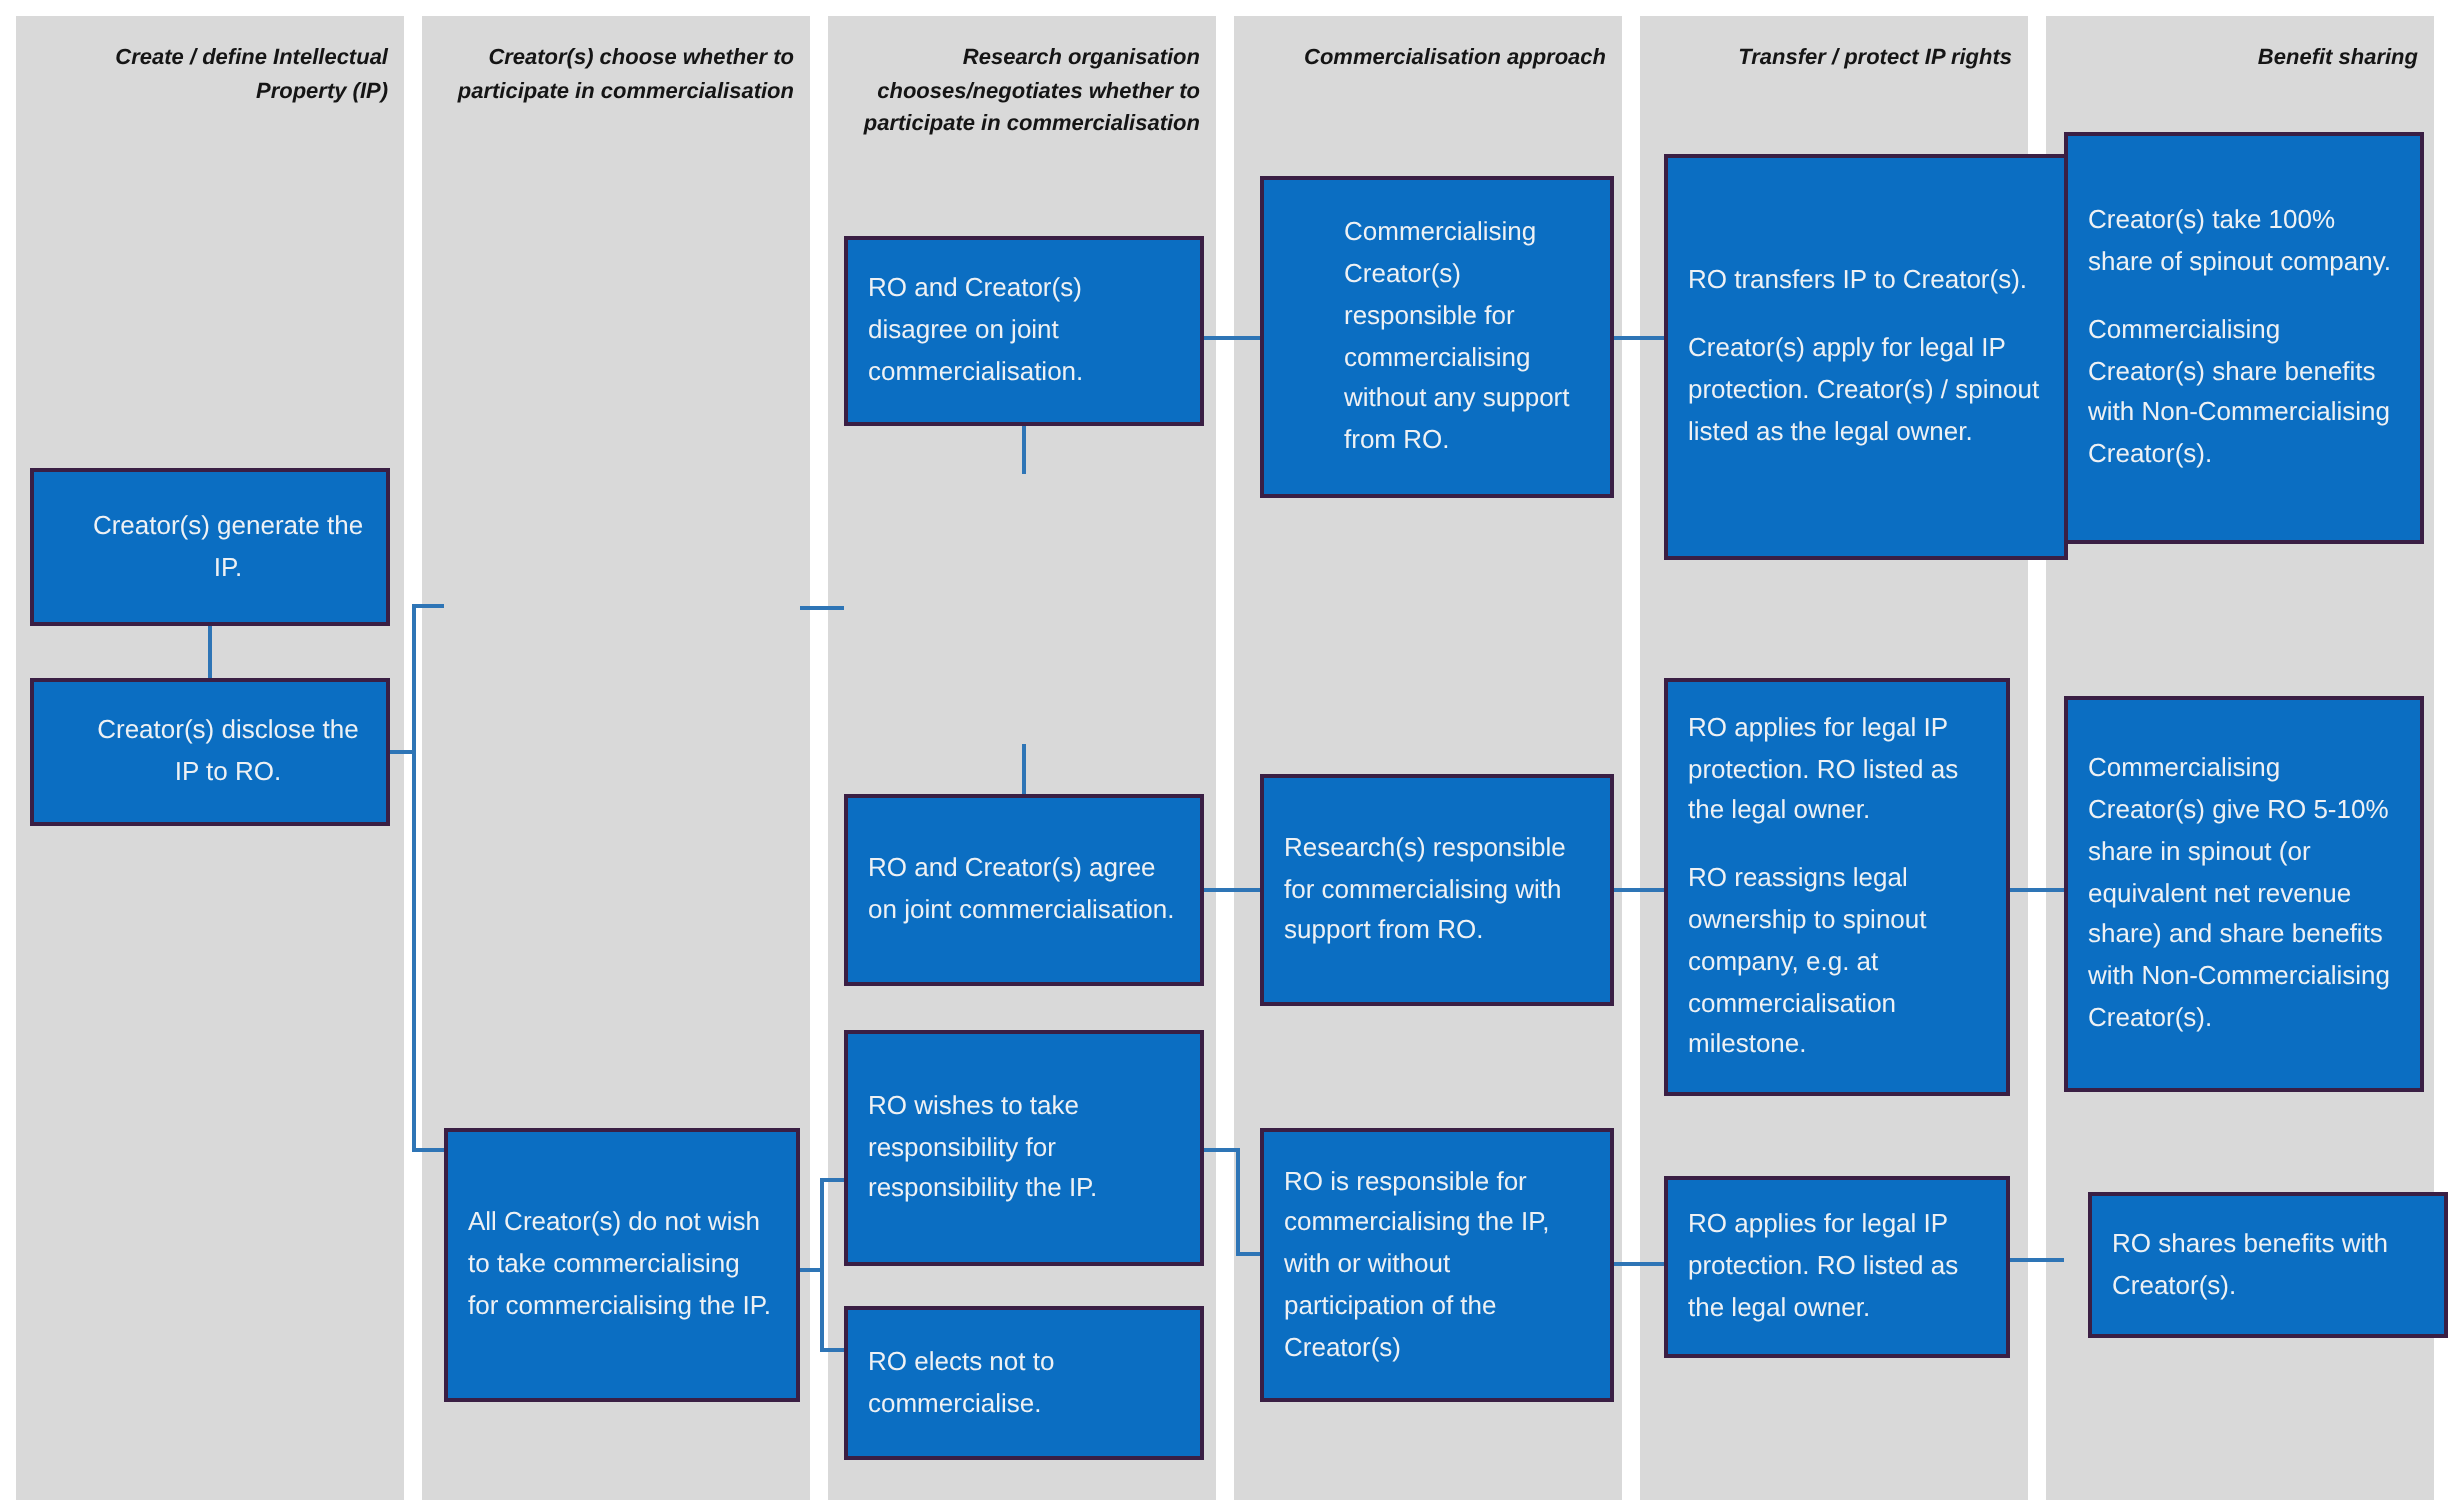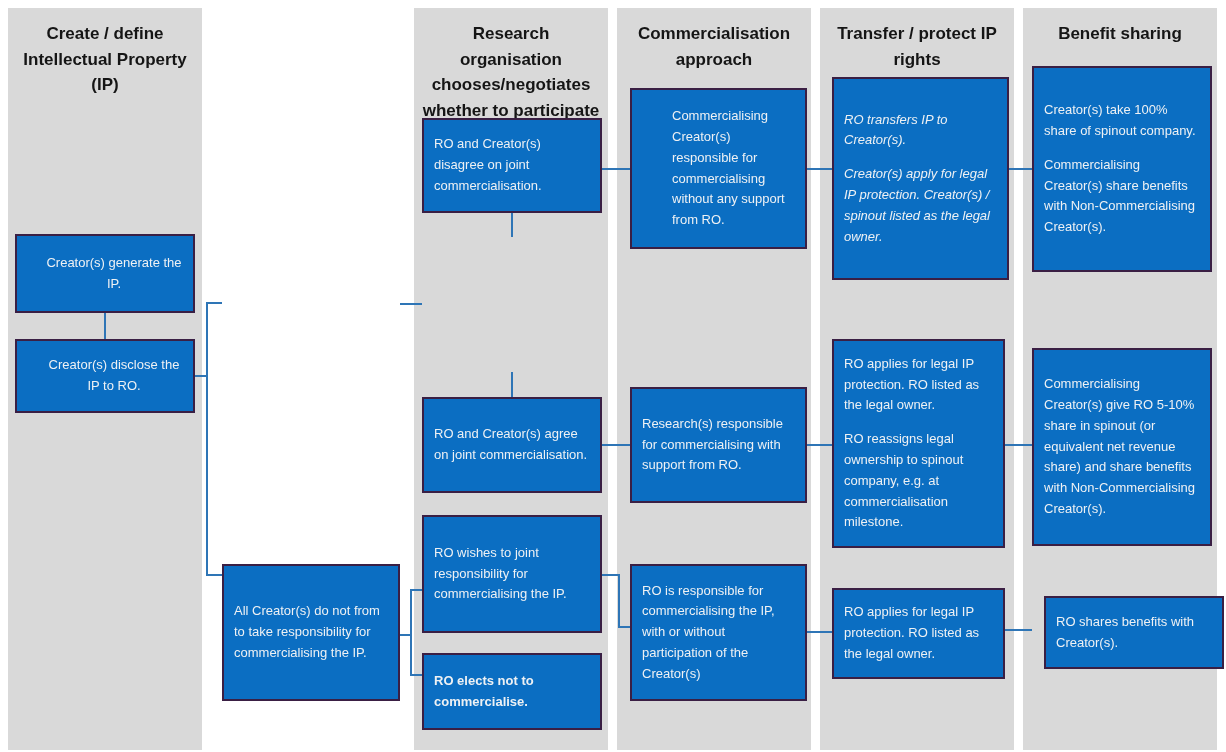--- a/index.html
+++ b/index.html
@@ -9,25 +9,26 @@
     background:#ffffff;
     font-family:"Liberation Sans", sans-serif;
     overflow:hidden;
   }
   .col{
     position:absolute;top:8px;height:742px;width:194px;
     background:#d9d9d9;
   }
   .col-header{
     padding:13px 8px 0 8px;
-    text-align:center;
+    text-align:right;
     font-weight:bold;
-    font-size:17px;
+    font-size:11px;
     line-height:1.5;
     color:#151515;
+    font-style:italic;
   }
   .box{
     position:absolute;
     background:#0b6ec2;
     border:2px solid #3a1f44;
     color:#eef1f4;
     font-size:13px;
     line-height:1.6;
     box-sizing:border-box;
     display:flex;flex-direction:column;justify-content:center;
@@ -39,20 +40,23 @@
   .box p + p{margin-top:13px;}
   .line{position:absolute;background:#2e75b6;}
 </style>
 </head>
 <body>
 
 <div class="canvas">
 
   <div class="col" style="left:8px;">
     <div class="col-header">Create / define Intellectual Property (IP)</div>
+  </div>
+  <div class="col" style="left:211px;">
+    <div class="col-header">Creator(s) choose whether to participate in commercialisation</div>
   </div>
   <div class="col" style="left:414px;">
     <div class="col-header">Research organisation chooses/negotiates whether to participate in commercialisation</div>
   </div>
   <div class="col" style="left:617px;">
     <div class="col-header">Commercialisation approach</div>
   </div>
   <div class="col" style="left:820px;">
     <div class="col-header">Transfer / protect IP rights</div>
   </div>
@@ -85,47 +89,47 @@
   <div class="line" style="left:1005px;top:629px;width:27px;height:2px;"></div>
 
   <div class="box center" style="left:15px;top:234px;width:180px;height:79px;">
     <p>Creator(s) generate the IP.</p>
   </div>
   <div class="box center" style="left:15px;top:339px;width:180px;height:74px;">
     <p>Creator(s) disclose the IP to RO.</p>
   </div>
 
   <div class="box" style="left:222px;top:564px;width:178px;height:137px;">
-    <p>All Creator(s) do not from to take responsibility for commercialising the IP.</p>
+    <p>All Creator(s) do not wish to take commercialising for commercialising the IP.</p>
   </div>
 
   <div class="box" style="left:422px;top:118px;width:180px;height:95px;">
     <p>RO and Creator(s) disagree on joint commercialisation.</p>
   </div>
   <div class="box" style="left:422px;top:397px;width:180px;height:96px;">
     <p>RO and Creator(s) agree on joint commercialisation.</p>
   </div>
   <div class="box" style="left:422px;top:515px;width:180px;height:118px;">
-    <p>RO wishes to joint responsibility for commercialising the IP.</p>
+    <p>RO wishes to take responsibility for responsibility the IP.</p>
   </div>
-  <div class="box" style="left:422px;top:653px;width:180px;height:77px;font-weight:bold;">
+  <div class="box" style="left:422px;top:653px;width:180px;height:77px;">
     <p>RO elects not to commercialise.</p>
   </div>
 
   <div class="box" style="left:630px;top:88px;width:177px;height:161px;padding-left:40px;">
     <p>Commercialising Creator(s) responsible for commercialising without any support from RO.</p>
   </div>
   <div class="box" style="left:630px;top:387px;width:177px;height:116px;">
     <p>Research(s) responsible for commercialising with support from RO.</p>
   </div>
   <div class="box" style="left:630px;top:564px;width:177px;height:137px;">
     <p>RO is responsible for commercialising the IP, with or without participation of the Creator(s)</p>
   </div>
 
-  <div class="box" style="left:832px;top:77px;width:177px;height:203px;font-style:italic;">
+  <div class="box" style="left:832px;top:77px;width:202px;height:203px;">
     <p>RO transfers IP to Creator(s).</p>
     <p>Creator(s) apply for legal IP protection. Creator(s) / spinout listed as the legal owner.</p>
   </div>
   <div class="box" style="left:832px;top:339px;width:173px;height:209px;">
     <p>RO applies for legal IP protection. RO listed as the legal owner.</p>
     <p>RO reassigns legal ownership to spinout company, e.g. at commercialisation milestone.</p>
   </div>
   <div class="box" style="left:832px;top:588px;width:173px;height:91px;">
     <p>RO applies for legal IP protection. RO listed as the legal owner.</p>
   </div>

